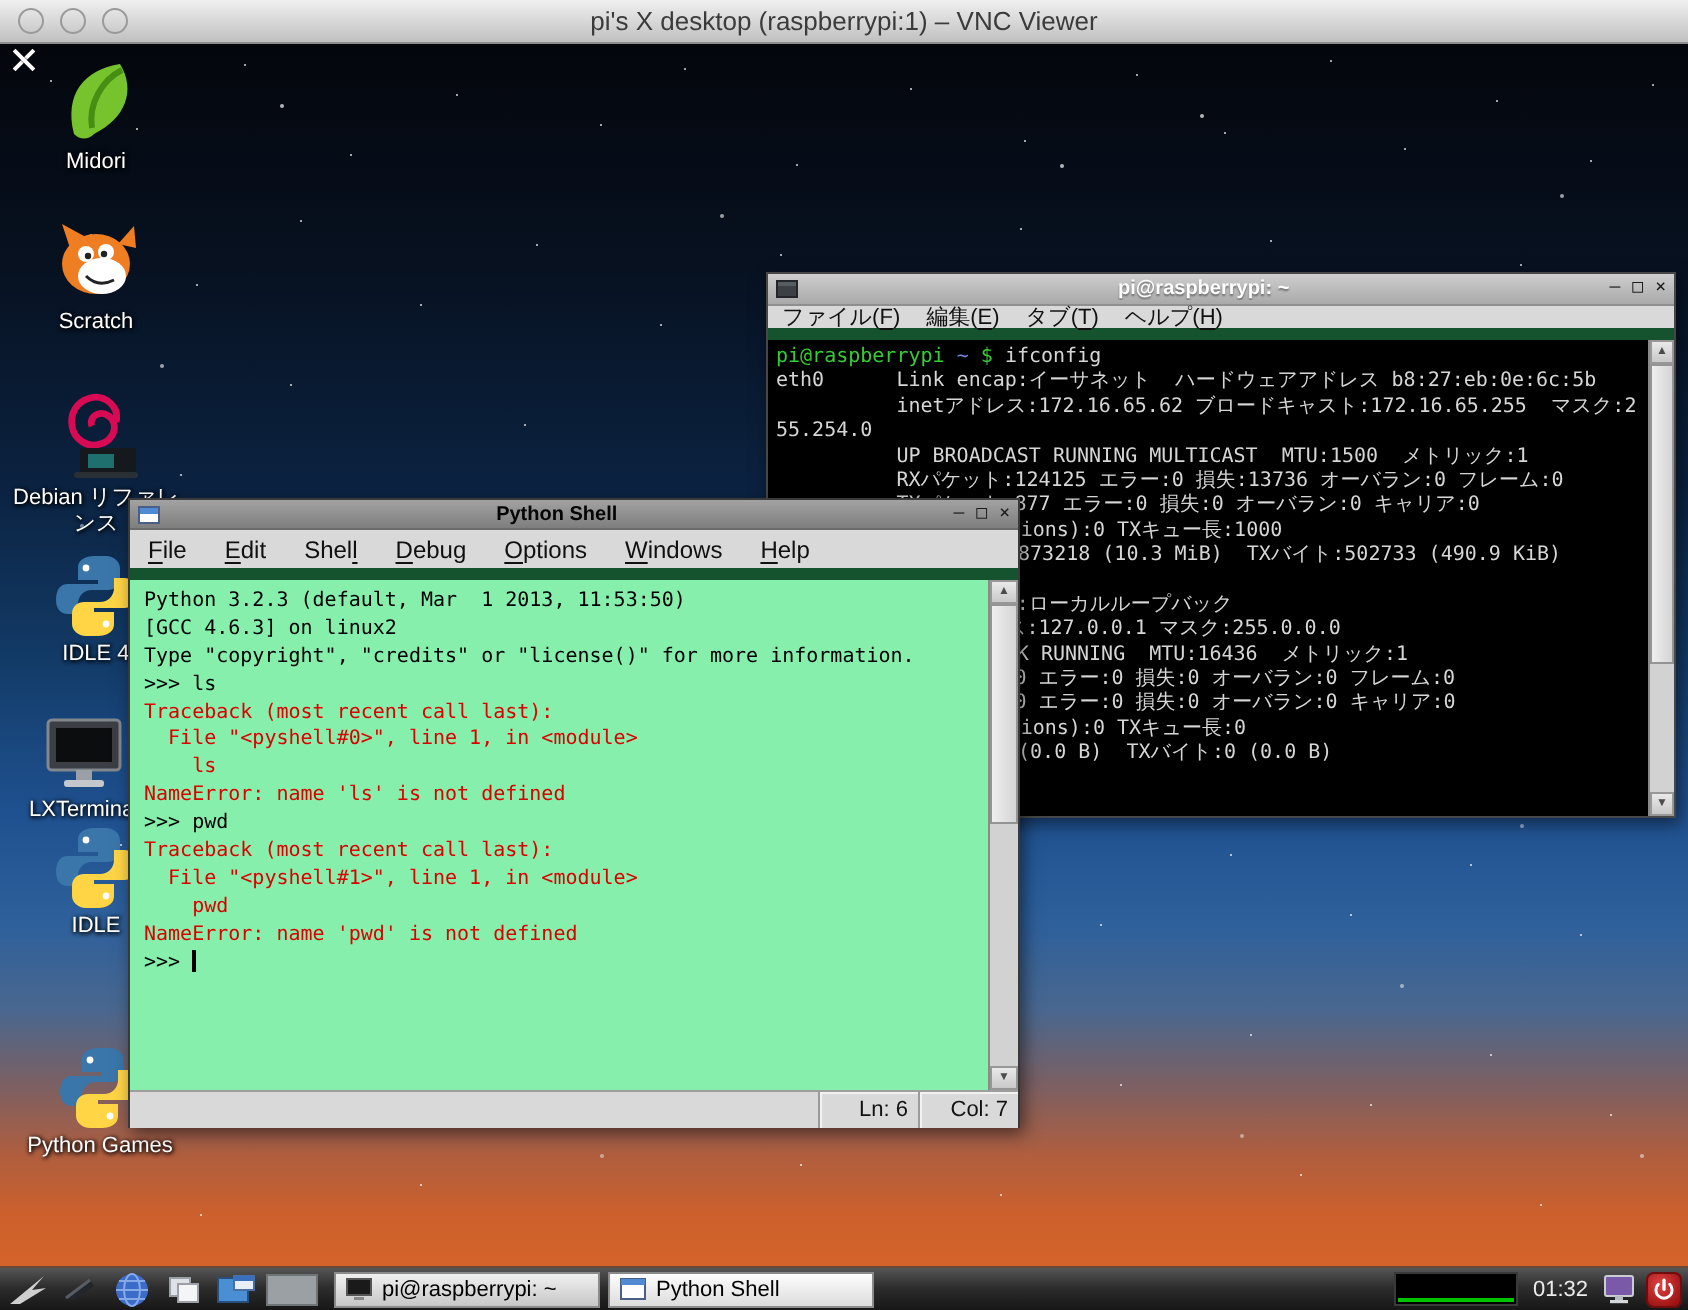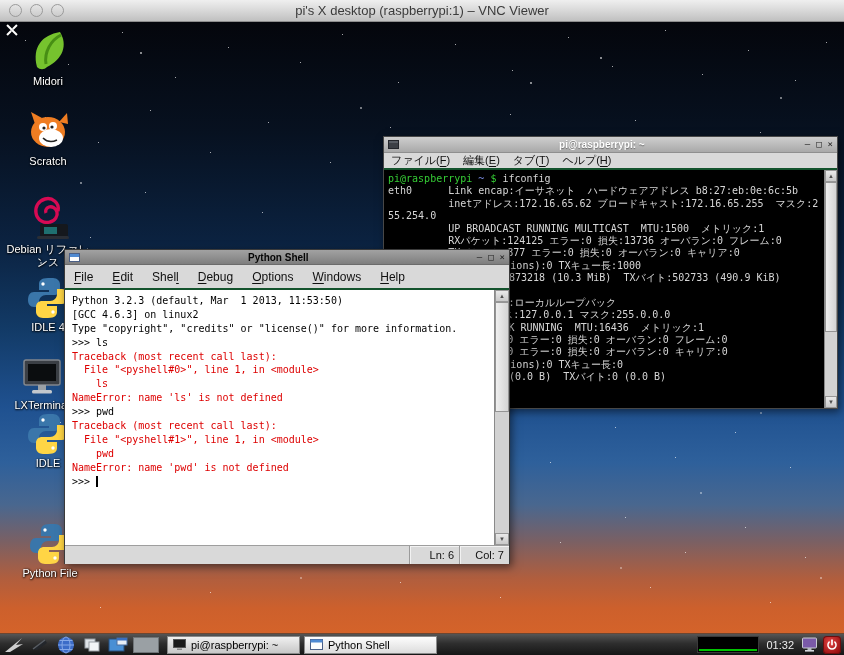--- a/index.html
+++ b/index.html
@@ -62,21 +62,21 @@
   .di-idle3{left:0;top:254px}
   .di-lxterm{left:-6px;top:334px}
   .di-idle{left:0;top:390px}
   .di-pygames{left:2px;top:500px}
 
   
   .win{position:absolute;box-sizing:border-box;box-shadow:2px 3px 8px rgba(0,0,0,.5)}
   .tb{display:flex;align-items:center;gap:4px;padding:0 4px;box-sizing:border-box}
   .tb-title{flex:1;text-align:center;font-weight:bold;font-size:10px;white-space:nowrap;overflow:hidden}
   .tb-ctrl{display:flex;gap:6px;font-size:9px;line-height:9px;color:#1c1c1c;font-family:"DejaVu Sans Mono",monospace}
-  .menubar{display:flex;align-items:center;box-sizing:border-box;background:#d9d9d9;border-bottom:2px solid #14532d;color:#101010}
+  .menubar{display:flex;align-items:center;box-sizing:border-box;background:#d9d9d9;border-bottom:6px solid #14532d;color:#101010}
   .menu-item{cursor:default}
 
   
   .term-win{left:383px;top:136px;width:455px;height:273px;z-index:5;
     border:1px solid #474747;background:#000}
   .term-tb{height:16px;background:linear-gradient(#cecece,#a9a9a9);border-bottom:1px solid #8f8f8f}
   .term-tb .tb-title{color:#fdfdfd;text-shadow:0 1px 1px #6a6a6a}
   .term-menubar{height:17px;font-size:11px;gap:13px;padding:0 7px}
   .term-body{position:relative;height:238px;background:#000;overflow:hidden}
   .term-out{margin:0;padding:3px 2px 0 4px;font-family:"DejaVu Sans Mono",monospace;font-size:10px;color:#d6d6d6}
@@ -93,21 +93,21 @@
   .mini-win{width:11px;height:9px;box-sizing:border-box;flex:0 0 auto}
   .mini-dark{background:#3c3f45;border:1px solid #23252a;box-shadow:inset 0 2px 0 #585c63}
   .mini-blue{background:#fdfdfd;border:1px solid #4a5f86;box-shadow:inset 0 3px 0 #4f8ad2}
 
   
   .py-win{left:64px;top:249px;width:446px;height:315px;z-index:6;
     border:1px solid #3a3a3a;background:#d9d9d9}
   .py-tb{height:15px;background:linear-gradient(#a2a2a2,#7e7e7e);border-bottom:1px solid #6b6b6b}
   .py-tb .tb-title{color:#050505}
   .py-menubar{height:25px;font-size:12px;gap:19px;padding:0 9px}
-  .py-body{position:relative;height:255px;background:#ffffff;border-bottom:1px solid #9e9e9e;overflow:hidden}
+  .py-body{position:relative;height:255px;background:#86efac;border-bottom:1px solid #9e9e9e;overflow:hidden}
   .py-out{margin:0;padding:4px 2px 0 7px;font-family:"DejaVu Sans Mono",monospace;font-size:10px}
   .pline{height:13.9px;line-height:13.9px;white-space:pre}
   .py-scroll{width:15px}
   .py-thumb{top:12px;height:110px}
   .caret{display:inline-block;width:2px;height:11px;background:#000;vertical-align:-2px}
   .py-status{height:18px;background:#d9d9d9;display:flex;justify-content:flex-end;align-items:stretch;font-size:11px;color:#111}
   .st-cell{display:flex;align-items:center;justify-content:flex-end;padding:0 5px;
     border-left:1px solid #9b9b9b;box-shadow:inset 1px 1px 0 #f2f2f2;min-width:50px;box-sizing:border-box}
 
   
@@ -207,21 +207,21 @@
     <span class="dlabel">IDLE</span>
   </div>
 
   <div class="dicon di-pygames">
     <svg width="44" height="44" viewBox="0 0 44 44">
       <path d="M22 2c-7 0-9 3-9 6v6h10v2H8c-4 0-6 3-6 8 0 4 2 7 6 7h5v-5c0-4 3-7 7-7h8c3 0 6-2 6-6V8c0-3-3-6-7-6h-5z" fill="#3a76aa"></path>
       <path d="M22 42c7 0 9-3 9-6v-6H21v-2h15c4 0 6-3 6-8 0-4-2-7-6-7h-5v5c0 4-3 7-7 7h-8c-3 0-6 2-6 6v5c0 3 3 6 7 6h5z" fill="#ffd545"></path>
       <circle cx="17" cy="8" r="1.7" fill="#fff"></circle>
         <circle cx="27" cy="36" r="1.7" fill="#fff"></circle>
     </svg>
-    <span class="dlabel">Python File</span>
+    <span class="dlabel">Python Games</span>
   </div>
 </div>
 
 <div class="win term-win">
   <div class="tb term-tb">
     <div class="mini-win mini-dark"></div>
     <span class="tb-title">pi@raspberrypi: ~</span>
     <span class="tb-ctrl">
       <span>–</span>
       <span>□</span>

